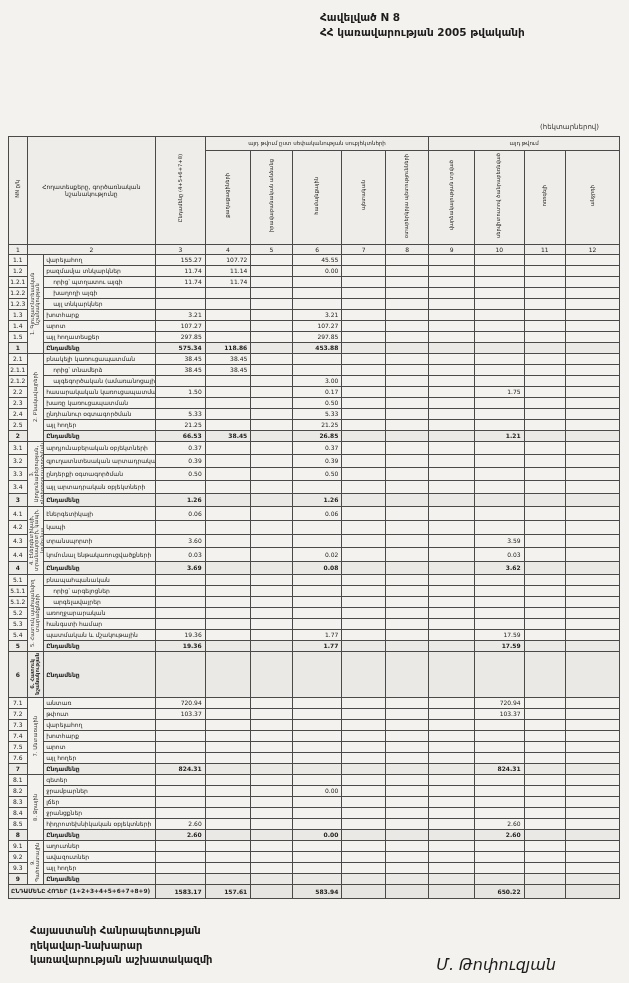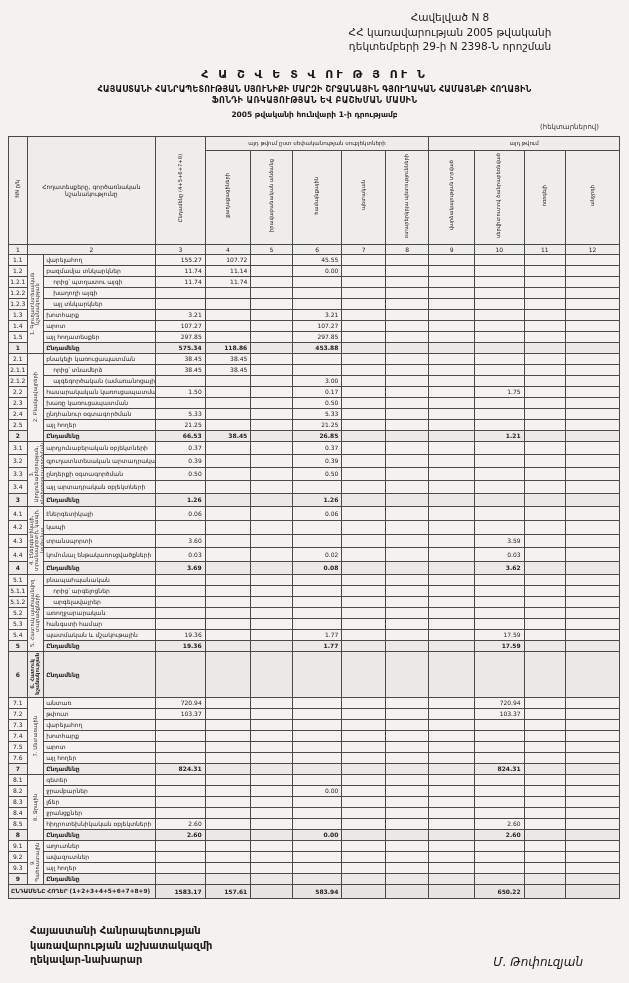--- a/index.html
+++ b/index.html
@@ -7,21 +7,21 @@
   body{
     background:#f4f2ee;
     font-family:"DejaVu Sans",sans-serif;
     color:#222;
     position:relative;
     overflow:hidden;
   }
   .page{position:absolute;inset:0}
   .appendix{
     position:absolute;top:10px;left:320px;width:260px;
-    text-align:center;font-weight:normal;font-size:10.5px;line-height:1.4;color:#1c1c1c;
+    font-weight:bold;font-size:10.5px;line-height:1.4;color:#1c1c1c;
   }
   .title{position:absolute;top:68px;left:10px;right:10px;text-align:center;font-weight:bold;color:#161616}
   .title .t1{font-size:11px;letter-spacing:3px}
   .title .t2{font-size:8px;margin-top:4px;letter-spacing:.2px}
   .title .t3{font-size:8px;margin-top:2px;letter-spacing:.4px}
   .title .t4{font-size:7.5px;margin-top:5px}
   .unit-note{position:absolute;top:123px;right:30px;font-size:7px;color:#333}
   .tbl-wrap{position:absolute;top:136px;left:8px;right:9px}
   table{width:100%;border-collapse:collapse;table-layout:fixed;border:1.5px solid #2b2b2b}
   th,td{border:1px solid #4a4a4a;font-weight:normal;overflow:hidden}
@@ -42,39 +42,32 @@
   td.group-cell{text-align:center;vertical-align:middle;padding:1px;overflow:hidden}
   td.group-cell span{
     writing-mode:vertical-rl;transform:rotate(180deg);
     display:inline-block;font-size:5.2px;line-height:1.05;color:#333;
   }
   tr.total-row td{font-weight:bold;background:rgba(0,0,0,0.035)}
   tr.tall td{height:30px}
   tr.grand-total td{font-weight:bold;height:14px;background:rgba(0,0,0,0.05)}
   td.gt-label{font-size:5.8px;text-align:left;padding:0 2px;white-space:nowrap}
   .footer{position:absolute;top:924px;left:30px;font-weight:bold;font-size:10px;line-height:1.45;color:#1c1c1c}
-  .signature{position:absolute;top:955px;right:46px;font-size:12px;font-style:italic;color:#1c1c1c}
+  .signature{position:absolute;top:955px;right:73px;font-size:16px;font-style:italic;color:#1c1c1c}
 </style>
 </head>
 <body>
 
 <div class="page">
 
   <div class="appendix">
     <div>Հավելված N 8</div>
     <div>ՀՀ կառավարության 2005 թվականի</div>
-    <div>դեկտեմբերի 29-ի N 2398-Ն որոշման</div>
   </div>
 
-  <div class="title">
-    <div class="t1">Հ Ա Շ Վ Ե Տ Վ ՈՒ Թ Յ ՈՒ Ն</div>
-    <div class="t2">ՀԱՅԱՍՏԱՆԻ ՀԱՆՐԱՊԵՏՈՒԹՅԱՆ ՍՅՈՒՆԻՔԻ ՄԱՐԶԻ ՇՐՋԱՆԱՅԻՆ ԳՅՈՒՂԱԿԱՆ ՀԱՄԱՅՆՔԻ ՀՈՂԱՅԻՆ</div>
-    <div class="t3">ՖՈՆԴԻ ԱՌԿԱՅՈՒԹՅԱՆ ԵՎ ԲԱՇԽՄԱՆ ՄԱՍԻՆ</div>
-    <div class="t4">2005 թվականի հունվարի 1-ի դրությամբ</div>
-  </div>
 
   <div class="unit-note">(հեկտարներով)</div>
 
   <div class="tbl-wrap">
     <table>
       <colgroup>
         <col style="width:18px">
           <col style="width:16px">
           <col style="width:108px">
         <col style="width:48px">
@@ -872,18 +865,18 @@
             <td class="valcell">650.22</td>
             <td class="valcell"></td>
             <td class="valcell"></td>
           </tr>
         </tbody>
     </table>
   </div>
 
   <div class="footer">
     <div>Հայաստանի Հանրապետության</div>
+    <div>ղեկավար-նախարար</div>
     <div>կառավարության աշխատակազմի</div>
-    <div>ղեկավար-նախարար</div>
   </div>
   <div class="signature">Մ. Թոփուզյան</div>
 
 </div>
 
 </body></html>

